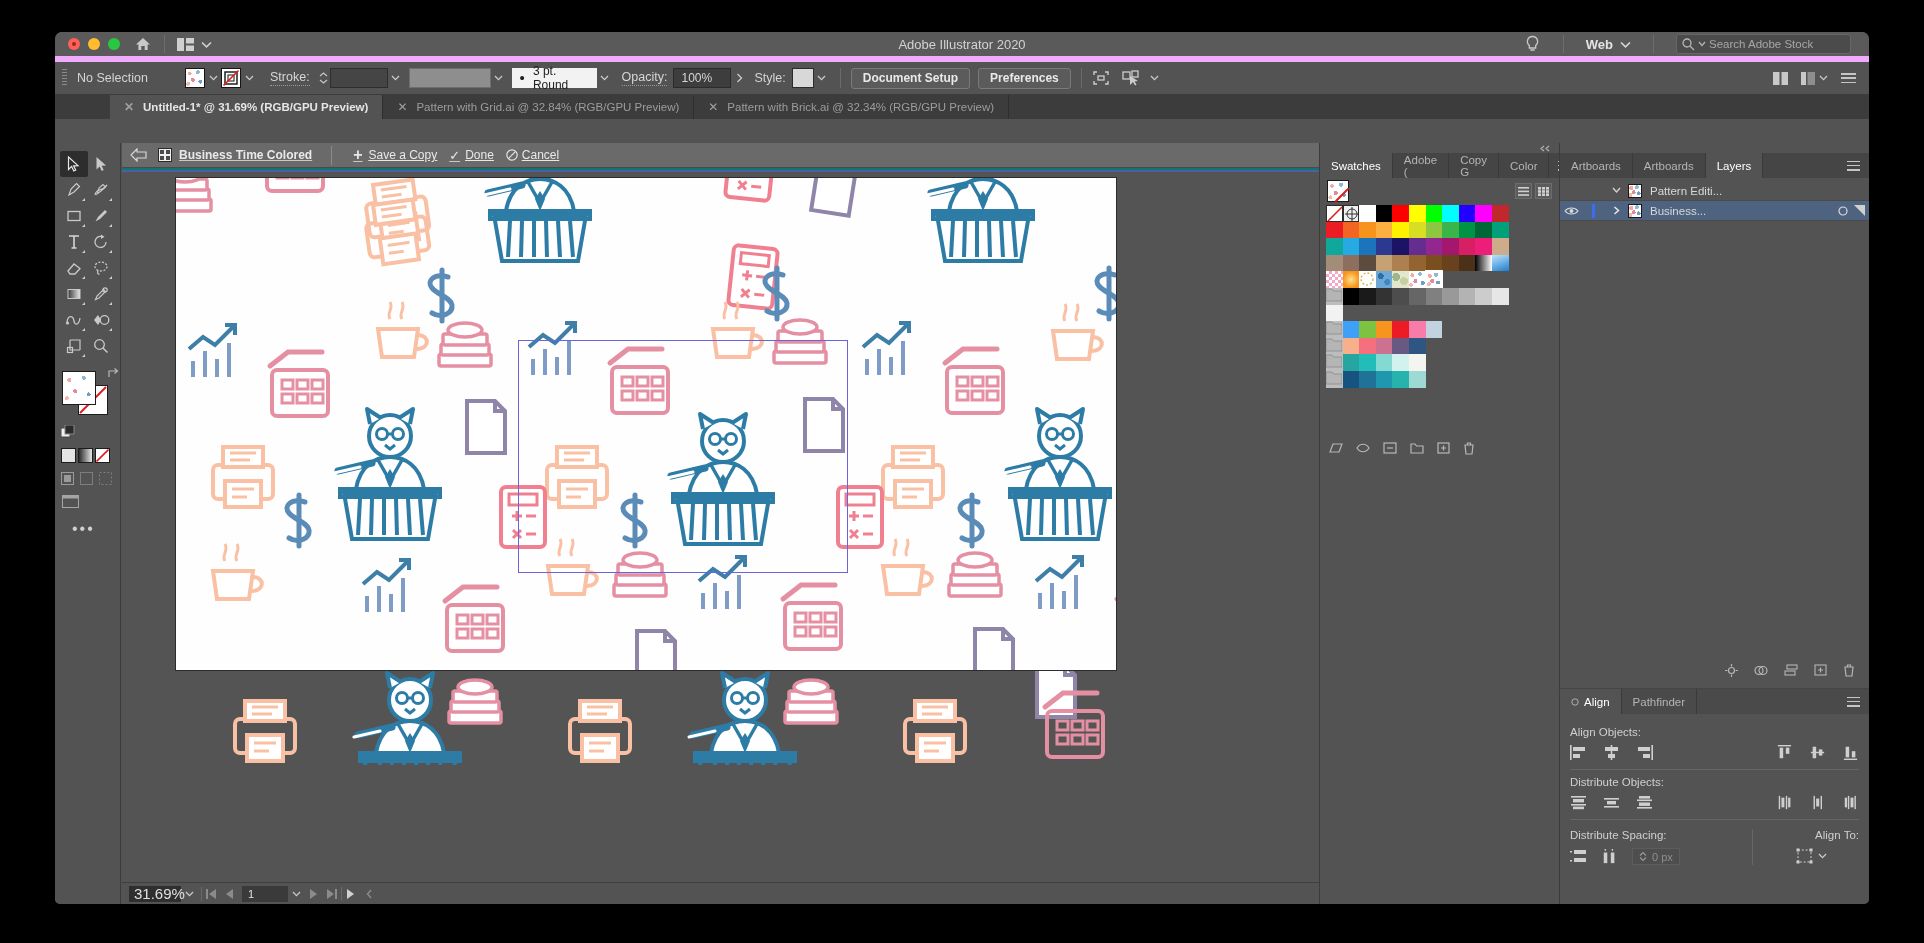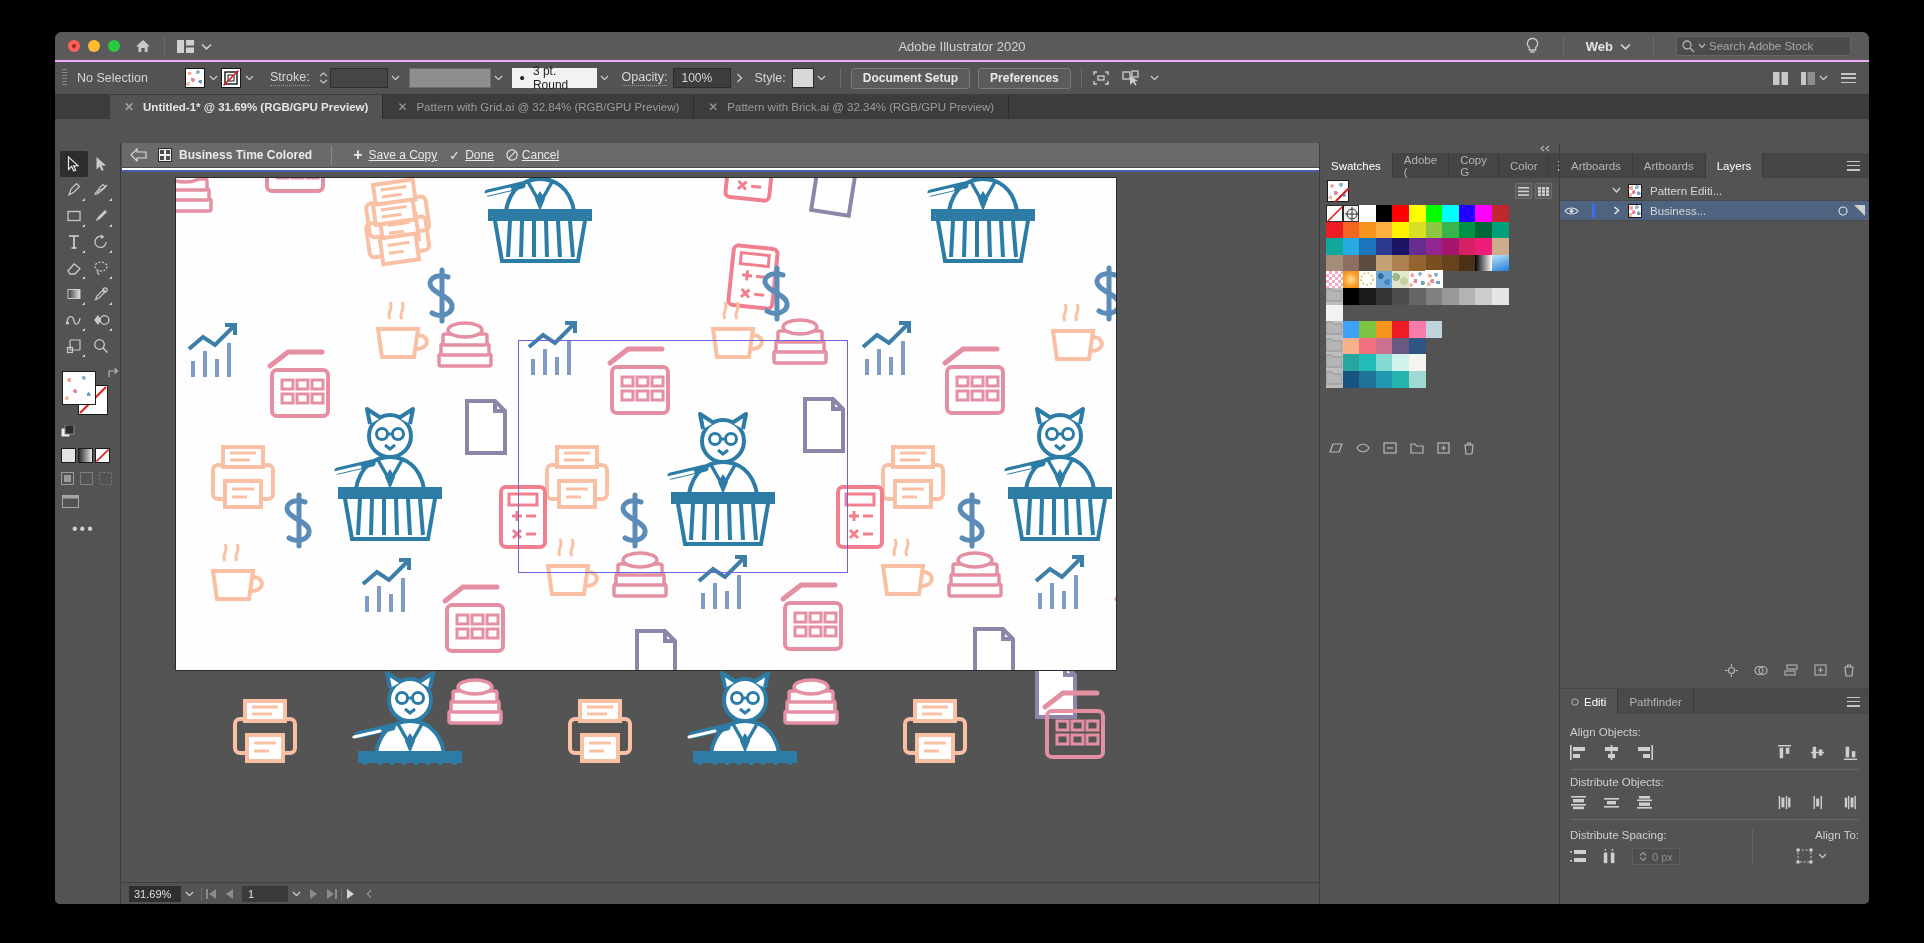--- a/index.html
+++ b/index.html
@@ -16,21 +16,21 @@
     width:1814px; height:872px;
     background:#535353;
     border-radius:7px 7px 5px 5px;
     overflow:hidden;
     box-shadow:0 0 26px rgba(0,0,0,.7);
   }
   
   .titlebar{
     height:30px; background:#5a5a5a; position:relative;
     display:flex; align-items:center;
-    border-bottom:2px solid #f0abfc;
+    border-bottom:6px solid #f0abfc;
   }
   .traffic{ display:flex; gap:8px; padding-left:13px; align-items:center;}
   .tl{width:12px;height:12px;border-radius:50%;}
   .tl.r{background:#ff5f57;} .tl.y{background:#febc2e;} .tl.g{background:#28c840;}
   .tl .dot{width:4px;height:4px;border-radius:50%;background:#8f2d26;margin:4px auto;}
   .home-ic{ margin-left:14px; width:18px;height:18px; position:relative;}
   .tb-sep{ width:1px;height:18px;background:#6d6d6d;margin:0 12px;}
   .title-center{
     position:absolute; left:0; right:0; text-align:center;
     font-size:13px; color:#d2d2d2; pointer-events:none;
@@ -79,33 +79,33 @@
   .toolbar{
     position:absolute;left:0;top:0;bottom:0;width:66px;background:#535353;
     border-right:1px solid #3c3c3c;padding-top:8px;
   }
   .tgrid{display:grid;grid-template-columns:1fr 1fr;gap:0px;padding:0 5px;}
   .tool{height:26px;display:flex;align-items:center;justify-content:center;position:relative;}
   .tool.sel{background:#2d2d2d;border-radius:2px;}
   .tool .corner{position:absolute;right:3px;bottom:2px;width:0;height:0;
     border-left:3px solid transparent;border-bottom:3px solid #cfcfcf;}
   
-  .canvaswrap{position:absolute;left:67px;right:54px;top:0;bottom:0;background:#ffffff;}
+  .canvaswrap{position:absolute;left:67px;right:54px;top:0;bottom:0;background:#0f766e;text-decoration:underline;}
   .patbar{height:25px;background:#6a6a6a;display:flex;align-items:center;
     gap:0;padding-left:8px;border-bottom:1px solid #4a4a4a;}
   .patbar .lk{font-size:12px;color:#e8e8e8;text-decoration:underline;}
   .blue-line{height:2px;background:#4a5fa8;}
   .canvas{position:absolute;left:0;right:0;top:27px;bottom:22px;background:#545454;overflow:hidden;}
   .artboard{position:absolute;left:53px;top:7px;width:942px;height:494px;background:#fff;}
   .patt-canvas{position:absolute;left:0;top:0;width:100%;height:100%;}
   .tile-rect{position:absolute;border:1px solid #6c63d8;}
   .statusbar{position:absolute;left:0;right:0;bottom:0;height:22px;background:#535353;
     display:flex;align-items:center;border-top:1px solid #3f3f3f;font-size:11.5px;}
   .zoomfield{width:52px;height:16px;background:#2f2f2f;color:#e0e0e0;display:flex;
-    align-items:center;padding-left:5px;font-size:11px;}
+    align-items:center;padding-left:5px;font-size:15px;}
   .pagefield{width:46px;height:16px;background:#3a3a3a;color:#e0e0e0;display:flex;
     align-items:center;padding-left:6px;font-size:11px;}
   .st-sep{width:1px;height:14px;background:#6a6a6a;margin:0 4px;}
   .scroll-v{position:absolute;right:0;top:27px;bottom:22px;width:13px;background:#4a4a4a;}
   .scroll-v .thumb{position:absolute;left:3px;width:7px;border-radius:4px;background:#7d7d7d;
     top:300px;height:26px;}
   
   .narrowdock{position:absolute;right:0;top:0;bottom:0;width:54px;background:#535353;
     border-left:1px solid #3c3c3c;padding-top:10px;}
   .ndock-btn{height:30px;display:flex;align-items:center;justify-content:center;color:#cdcdcd;font-size:15px;}
@@ -1142,21 +1142,21 @@
           </svg>
       </div>
     </div>
 
     <div style="position:absolute;right:0;top:545px;bottom:0;width:310px;background:#535353;border-left:1px solid #3c3c3c;border-top:1px solid #454545">
       <div class="ptabs" style="background:#4a4a4a">
         <div class="ptab active" style="gap:5px">
           <svg width="8" height="8" viewBox="0 0 8 8">
               <circle cx="4" cy="4" r="3.2" stroke="#b0b0b0" stroke-width="1" fill="none"></circle>
             </svg>
-          <span>Editi</span>
+          <span>Align</span>
         </div>
         <div class="ptab">
             <span>Pathfinder</span>
           </div>
         <div class="pmenu">
             <div class="hamb">
               <i></i>
               <i></i>
               <i></i>
             </div>

